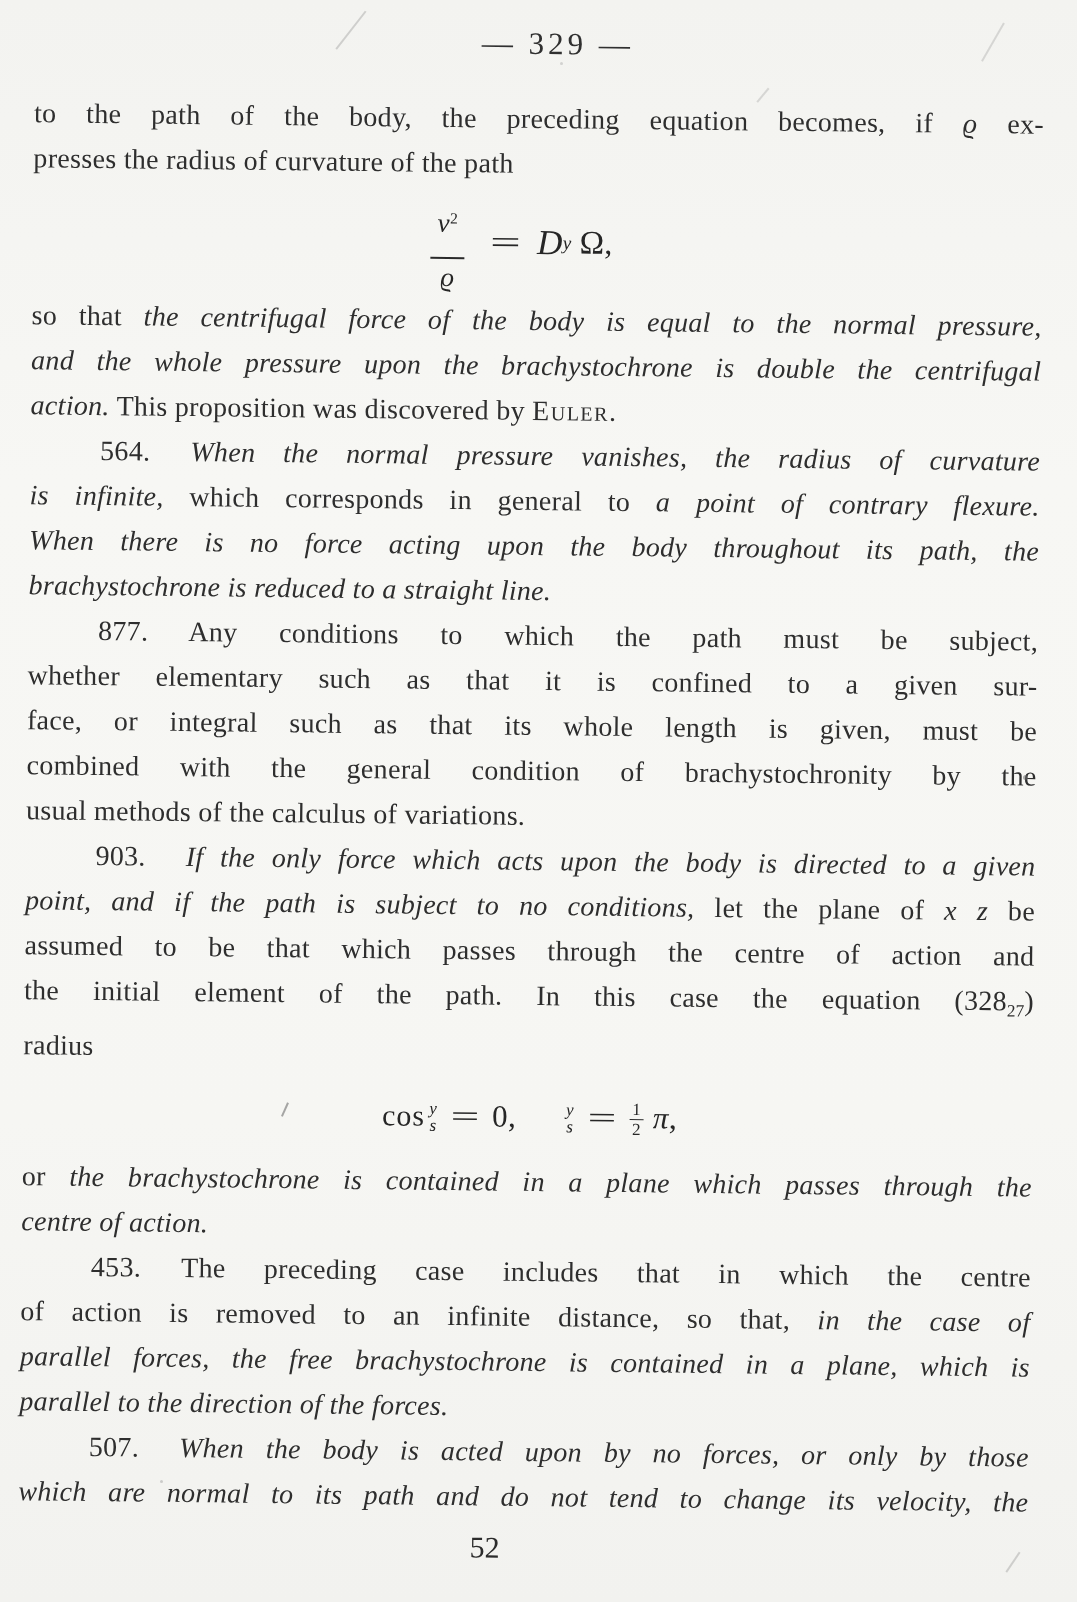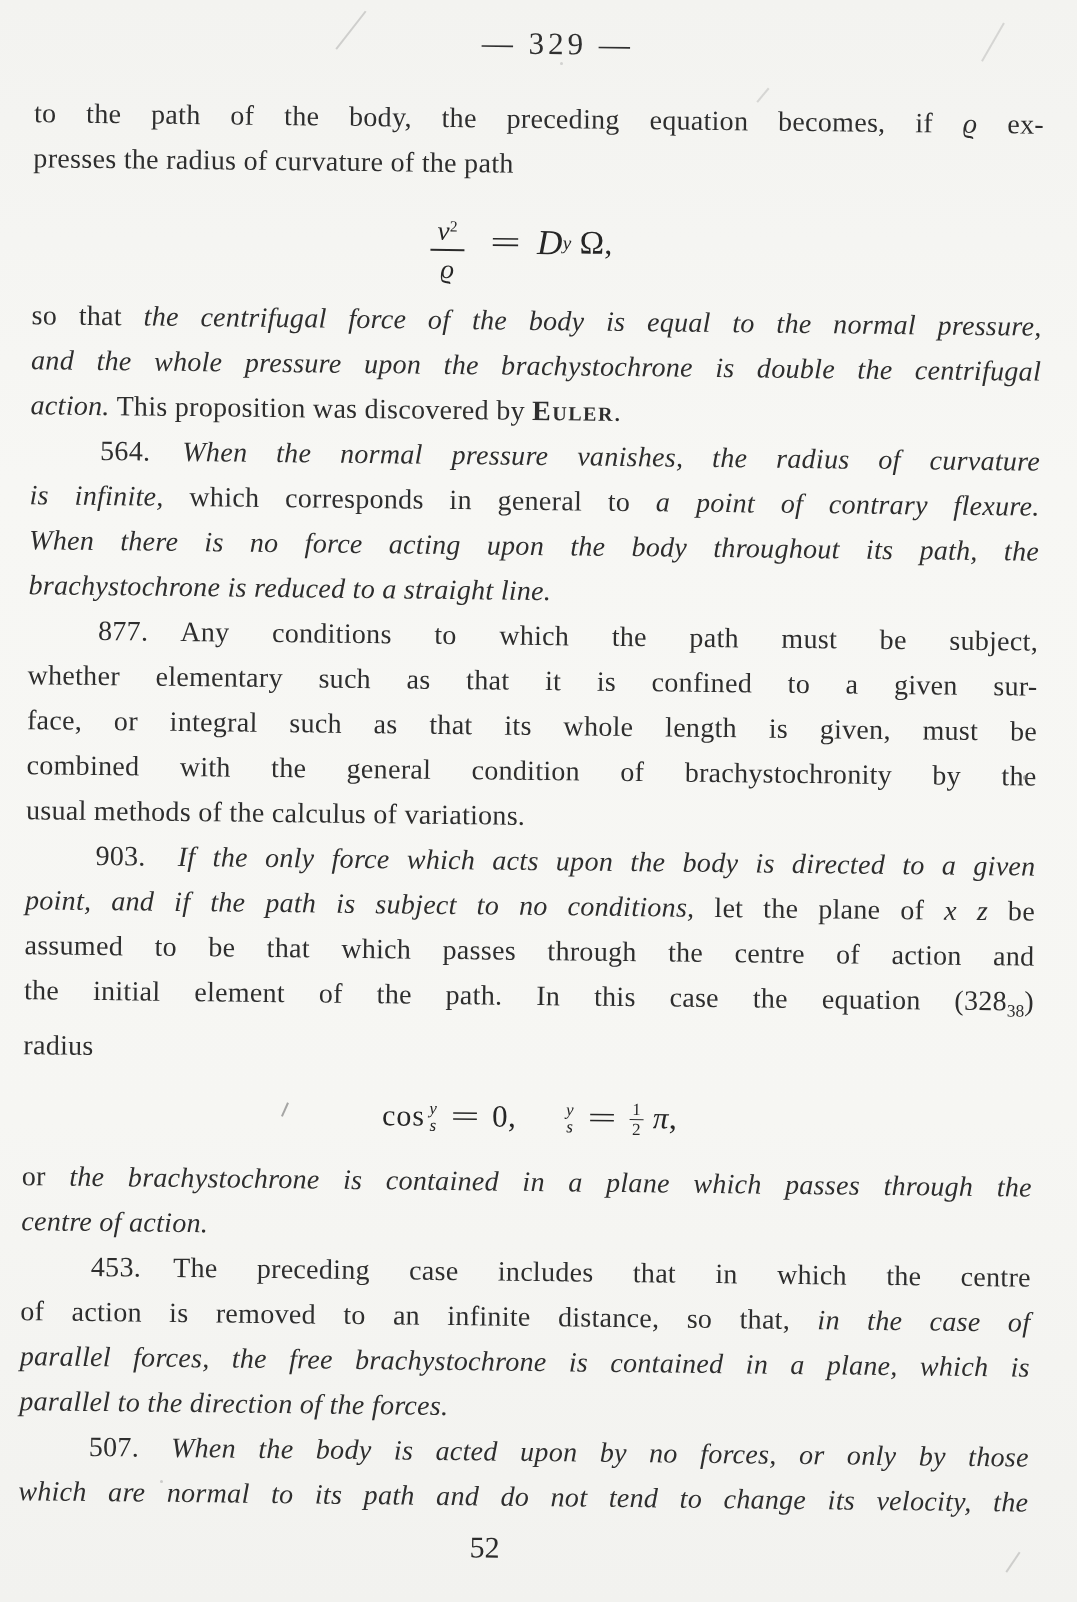--- a/index.html
+++ b/index.html
@@ -47,22 +47,22 @@
 
   .line {
     text-align: justify;
     text-align-last: justify;
     min-height: 45px;
   }
   .line.last { text-align-last: left; }
 
   .run.r  { font-style: normal; }
   .run.i  { font-style: italic; }
-  .run.sc { font-variant: small-caps; letter-spacing: 1.5px; font-weight: bold; }
-  .run.num { font-style: normal; margin-right: 32px; }
+  .run.sc { font-variant: small-caps; letter-spacing: 1.5px; }
+  .run.num { font-style: normal; margin-right: 40px; }
   .run.sub {
     font-size: 0.62em;
     vertical-align: -0.35em;
     letter-spacing: 0;
   }
 
   
   .equation {
     display: flex;
     align-items: center;
@@ -80,21 +80,21 @@
 
   .frac {
     display: inline-flex;
     flex-direction: column;
     align-items: center;
     font-size: 27px;
     line-height: 1.05;
     margin-right: 10px;
   }
   .frac .num {
-    padding: 0 7px 3px 7px;
+    padding: 0 7px 19px 7px;
     border-bottom: 2.5px solid #2a2a2a;
     margin-top: 18px;
   }
   .frac .den { padding-top: 4px; }
   .frac sup {
     font-size: 0.58em;
     vertical-align: 0.55em;
     line-height: 0;
   }
 
@@ -206,21 +206,21 @@
         <div class="line"><span class="run num">877.</span><span class="run r">Any conditions to which the path must be subject,</span></div>
         <div class="line"><span class="run r">whether elementary such as that it is confined to a given sur-</span></div>
         <div class="line"><span class="run r">face, or integral such as that its whole length is given, must be</span></div>
         <div class="line"><span class="run r">combined with the general condition of brachystochronity by the</span></div>
         <div class="line last"><span class="run r">usual methods of the calculus of variations.</span></div>
       </div>
     <div class="para indent">
         <div class="line"><span class="run num">903.</span><span class="run i">If the only force which acts upon the body is directed to a given</span></div>
         <div class="line"><span class="run i">point, and if the path is subject to no conditions,</span><span class="run r"> let the plane of </span><span class="run i">x z</span><span class="run r"> be</span></div>
         <div class="line"><span class="run r">assumed to be that which passes through the centre of action and</span></div>
-        <div class="line"><span class="run r">the initial element of the path.  In this case the equation (328</span><span class="run sub">38</span><span class="run r">)</span></div>
+        <div class="line"><span class="run r">the initial element of the path.  In this case the equation (328</span><span class="run sub">27</span><span class="run r">)</span></div>
         <div class="line last"><span class="run r">radius</span></div>
       </div>
 
     <div class="equation eq-cosine">
       <span class="eq-fn">cos</span>
       <span class="stack">
         <span>y</span>
         <span>s</span>
       </span>
       <span class="eqsign">=</span>

